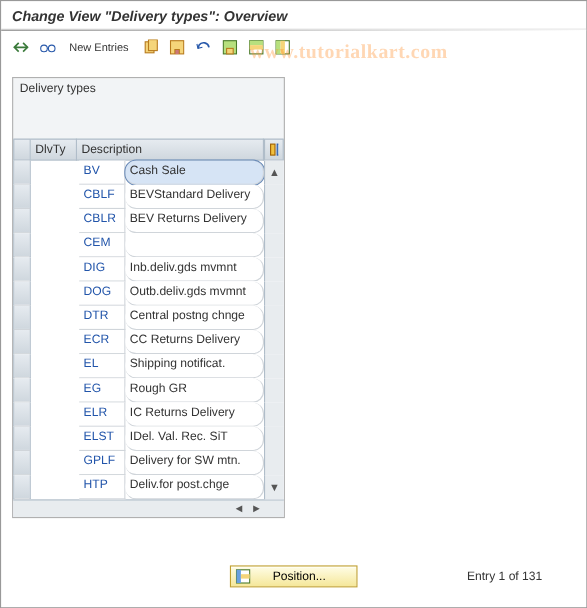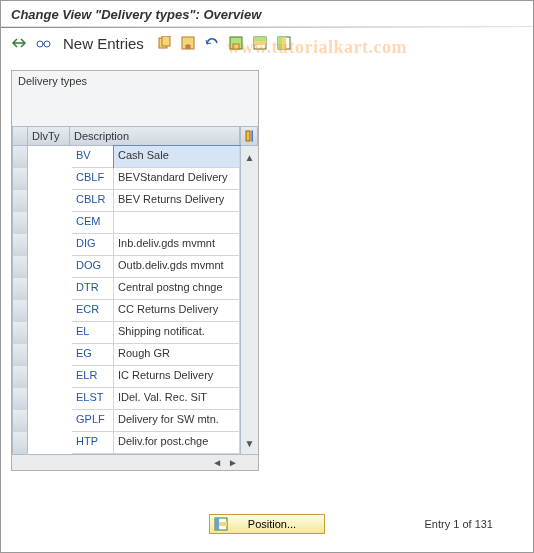--- a/index.html
+++ b/index.html
@@ -37,21 +37,21 @@
   .tb-btn {
     display: inline-flex;
     align-items: center;
     justify-content: center;
     width: 20px;
     height: 20px;
     cursor: pointer;
   }
   .tb-btn svg { display:block; }
   .new-entries {
-    font-size: 15px;
+    font-size: 10px;
     color: #333;
     padding: 0 6px;
     cursor: pointer;
   }
   .watermark {
     position: absolute;
     left: 190px;
     top: 36px;
     font-size: 18px;
     font-weight: bold;
@@ -115,21 +115,21 @@
     overflow: hidden;
     white-space: nowrap;
   }
   .gc-sel {
     width: 16px;
     background: linear-gradient(#e6ebf0,#cfd7de);
     border-left: 1px solid #b0bdc9;
     border-right: 1px solid #b0bdc9;
   }
   .gc-dlvty { width: 42px; color:#2255aa;margin-left:44px; }
-  .gc-desc { flex:1; }
+  .gc-desc { flex:1;border-radius:10px; }
   .gc-scroll {
     width: 18px;
     background: #e8ecef;
     border-left:1px solid #b0bdc9;
     display:flex; align-items:center; justify-content:center;
   }
   .selected-cell {
     background: #d6e4f5;
     outline: 1px solid #6a8bb8;
   }

